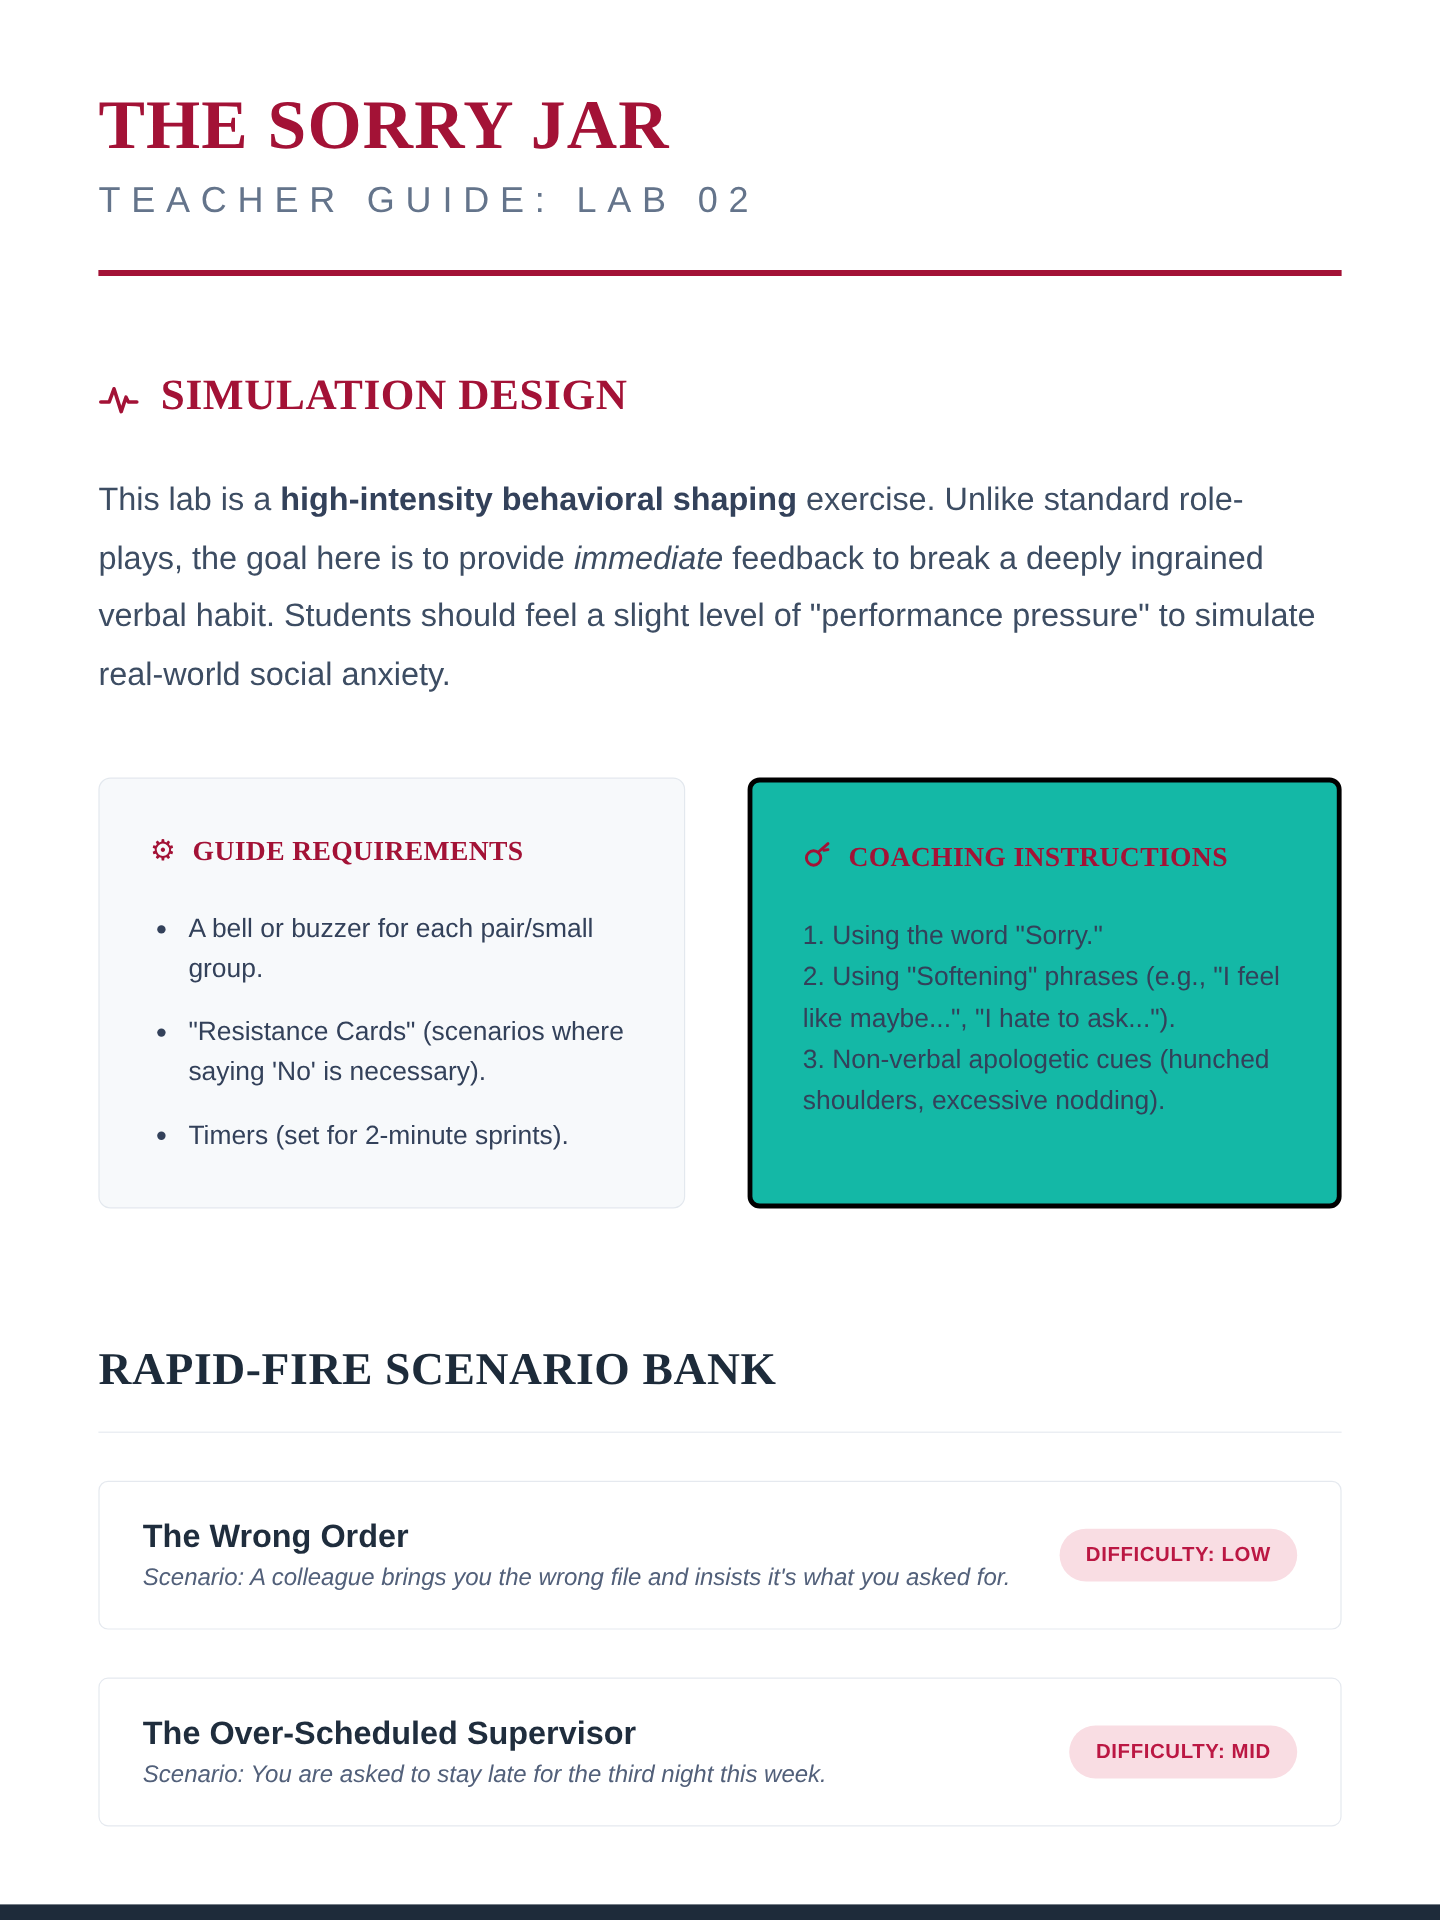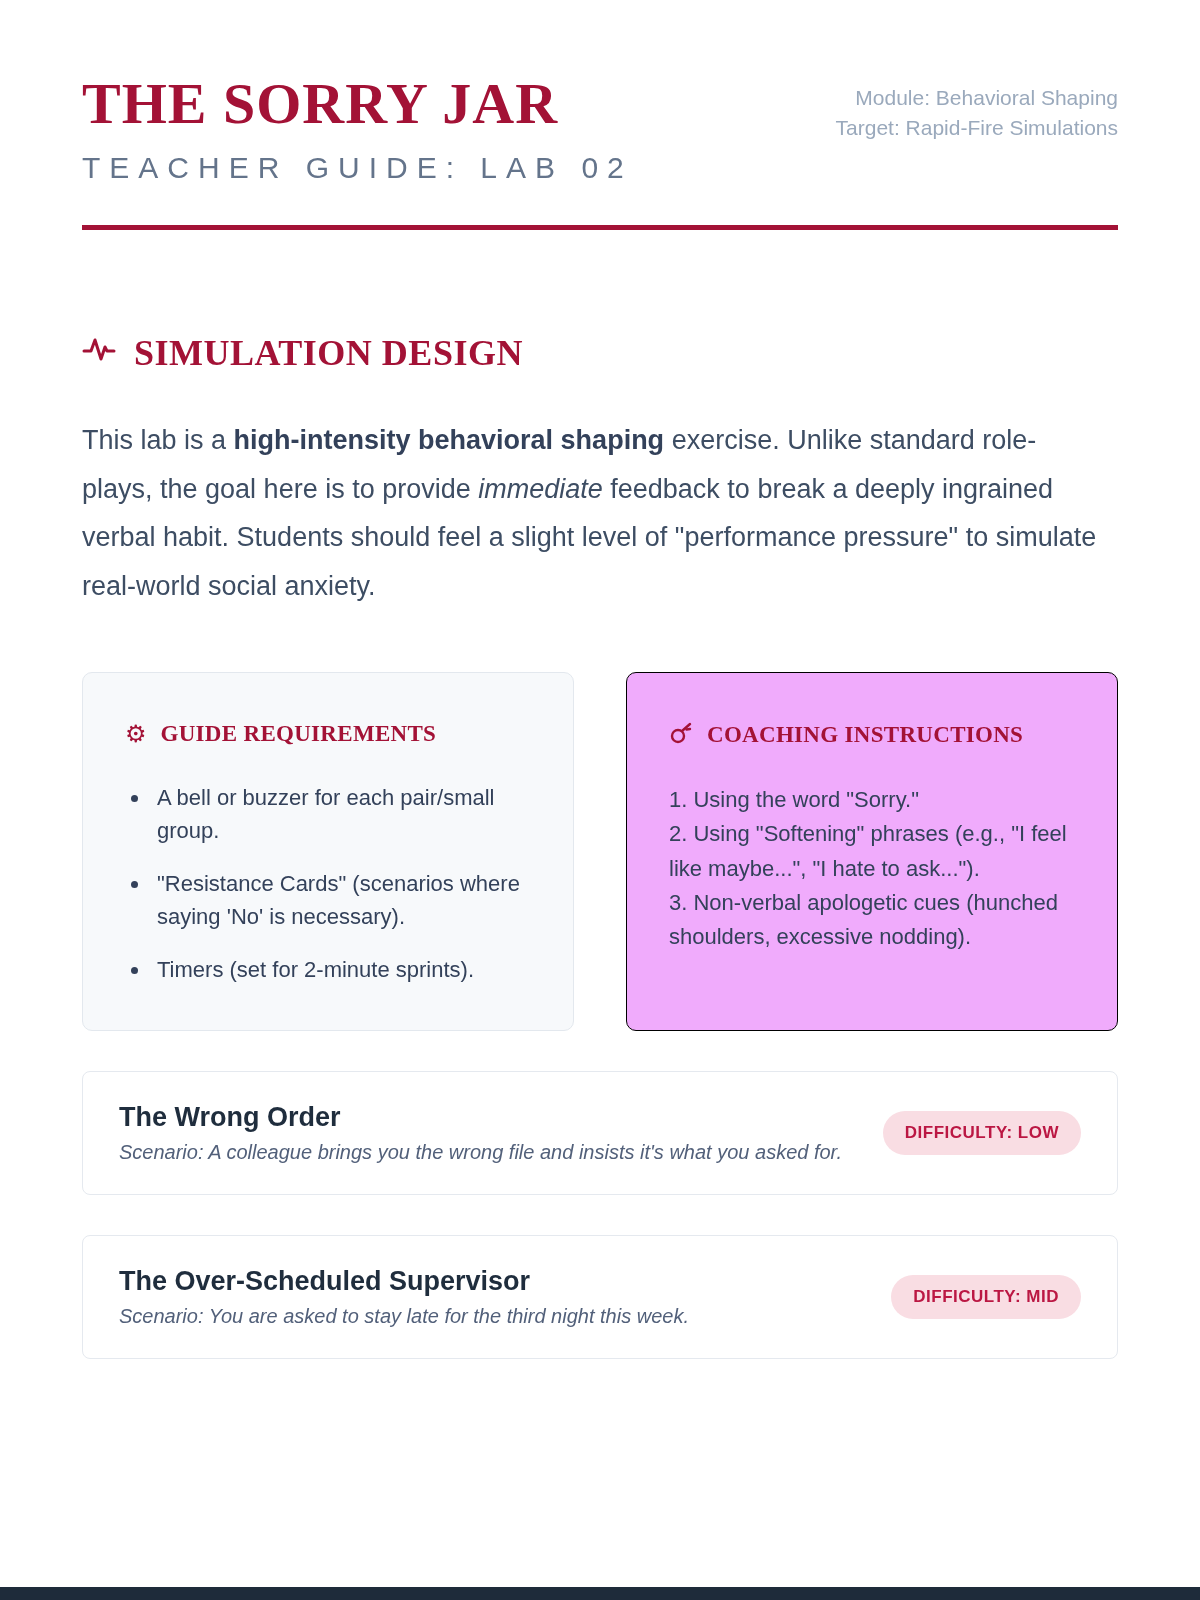--- a/index.html
+++ b/index.html
@@ -39,23 +39,23 @@
   .crimson-rule {
     margin-top: 40px;
     height: 5px;
     background: #a31236;
     border: none;
   }
 
   
   .section-head {
     display: flex;
-    align-items: flex-start;
+    align-items: flex-end;
     gap: 18px;
-    margin-top: 102px;
+    margin-top: 78px;
   }
   .section-head .icon { display: inline-flex; }
   .section-title {
     font-family: "Liberation Serif", "DejaVu Serif", serif;
     font-weight: 700;
     font-size: 36px;
     letter-spacing: 0.5px;
     color: #a31236;
   }
 
@@ -79,22 +79,22 @@
   .card {
     flex: 1;
     border-radius: 10px;
     padding: 48px 42px 44px 42px;
   }
   .card-setup {
     background: #f7f9fb;
     border: 1px solid #e3e8ee;
   }
   .card-coaching {
-    background: #f0abfc;
-    border: 1px solid #000000;
+    background: #14b8a6;
+    border: 4px solid #000000;
   }
   .card-head {
     display: flex;
     align-items: center;
     gap: 14px;
   }
   .card-head-title {
     font-family: "Liberation Serif", "DejaVu Serif", serif;
     font-weight: 700;
     font-size: 23px;
@@ -181,24 +181,20 @@
 </head>
 <body>
 
 <div class="page">
   <div class="content">
 
     <div class="header-row">
       <div>
         <div class="doc-title">THE SORRY JAR</div>
         <div class="doc-subtitle">TEACHER GUIDE: LAB 02</div>
-      </div>
-      <div class="meta-block">
-        <div class="meta-line">Module: Behavioral Shaping</div>
-        <div class="meta-line">Target: Rapid-Fire Simulations</div>
       </div>
     </div>
 
     <hr class="crimson-rule">
 
     <div class="section-head">
       <span class="icon">
         <svg width="34" height="34" viewBox="0 0 34 34" fill="none">
           <polyline points="2,19 9,19 13,8 19,27 23,15 25,19 32,19" stroke="#a31236" stroke-width="3" fill="none" stroke-linecap="round" stroke-linejoin="round"></polyline>
         </svg>
@@ -235,20 +231,21 @@
         </div>
         <div class="coaching-body">
           <div>1. Using the word "Sorry."</div>
           <div>2. Using "Softening" phrases (e.g., "I feel like maybe...", "I hate to ask...").</div>
           <div>3. Non-verbal apologetic cues (hunched shoulders, excessive nodding).</div>
         </div>
       </div>
 
     </div>
 
+    <div class="bank-title">RAPID-FIRE SCENARIO BANK</div>
 
     <div class="scenario-card">
       <div class="scenario-text">
         <div class="scenario-title">The Wrong Order</div>
         <div class="scenario-sub">Scenario: A colleague brings you the wrong file and insists it's what you asked for.</div>
       </div>
       <div class="difficulty-badge">DIFFICULTY: LOW</div>
     </div>
 
     <div class="scenario-card">

